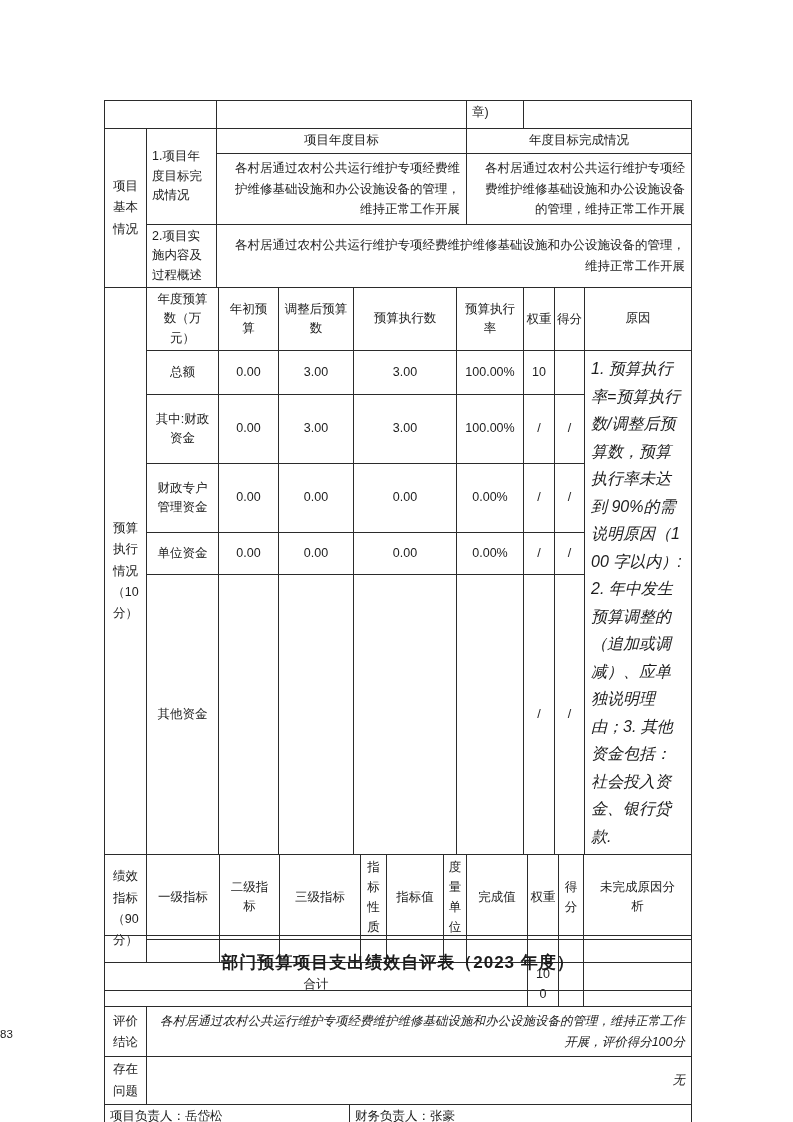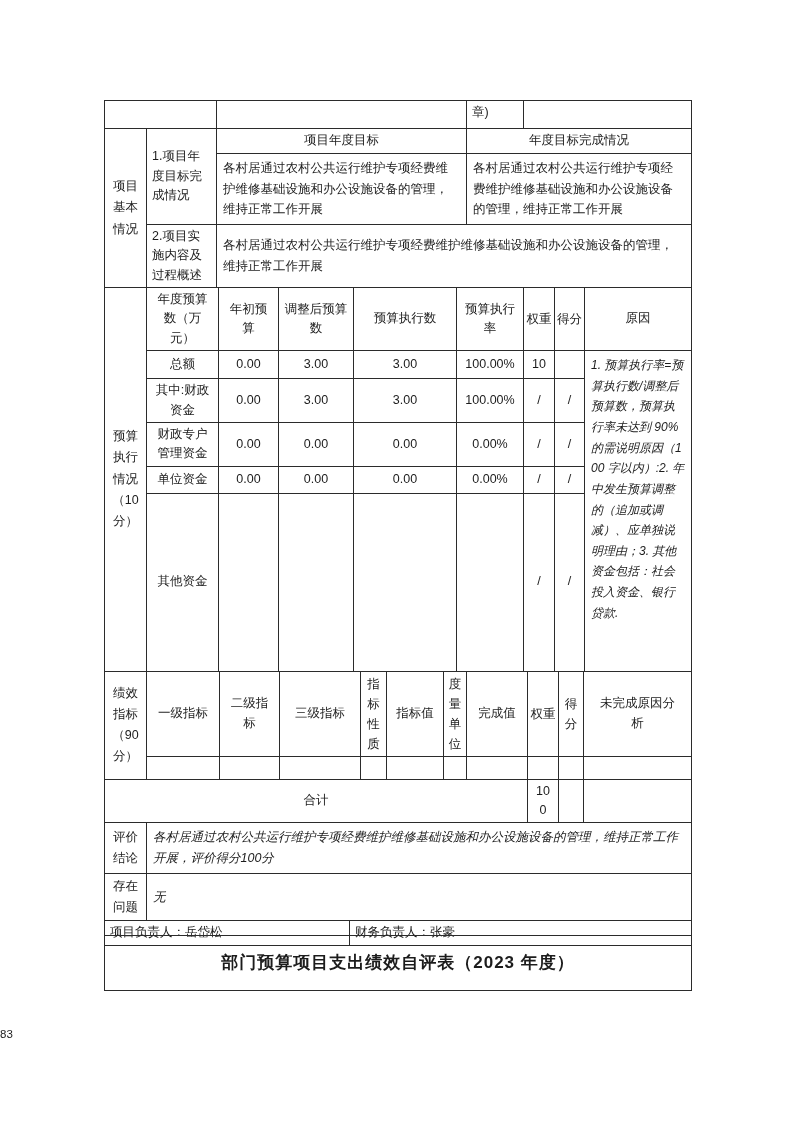--- a/index.html
+++ b/index.html
@@ -17,23 +17,23 @@
     text-align:center; vertical-align:middle;
     padding:2px 5px; overflow:hidden; word-break:break-all;
   }
   .l  { text-align:left; }
   .t  { vertical-align:top; }
   .it { font-style:italic; }
   .sec { line-height:1.7; padding:2px 3px; }
   .narrow { padding:2px 1px; line-height:1.6; }
   .reason {
     font-style:italic; text-align:left; vertical-align:top;
-    line-height:1.72; padding:4px 5px 4px 6px; font-size:12px;
-  }
-  .goal { padding:4px 6px; line-height:1.65; }
+    line-height:1.72; padding:4px 5px 4px 6px; font-size:16px;
+  }
+  .goal { padding:4px 6px; line-height:1.65;text-align:right; }
   .wrapwide { padding:8px 12px; }
   .bottom-table { position:absolute; left:104px; top:935px; }
   .doc-title {
     font-size:17px; font-weight:bold; letter-spacing:1px; padding:4px;
   }
   .pagenum {
     position:absolute; top:1028px; left:0; width:793px;
     text-align:left; font-size:11.5px; color:#222;
   }
 </style>

